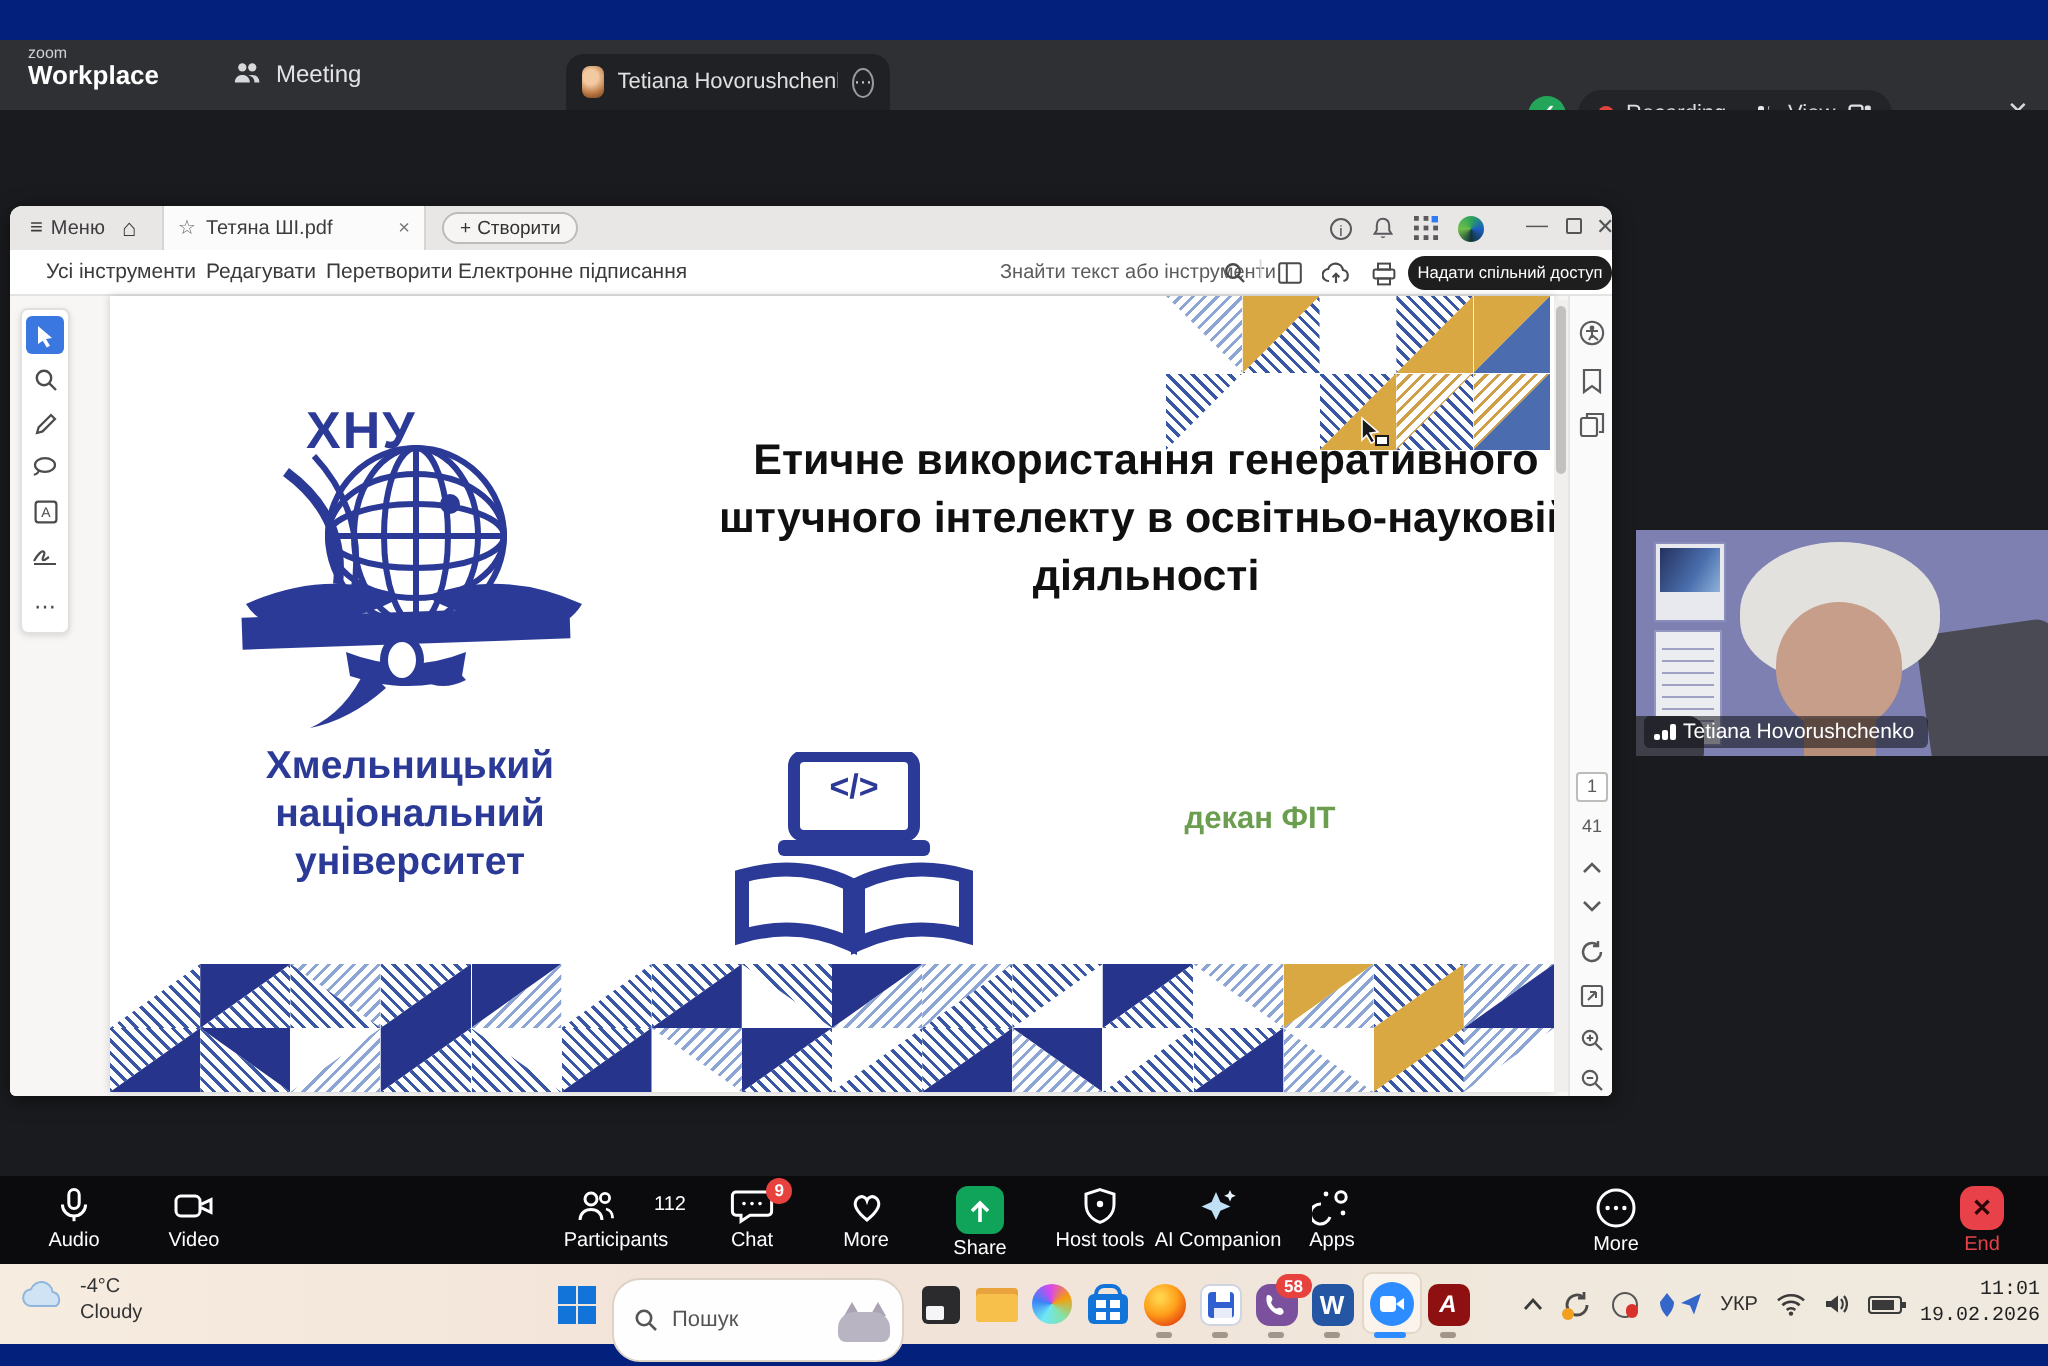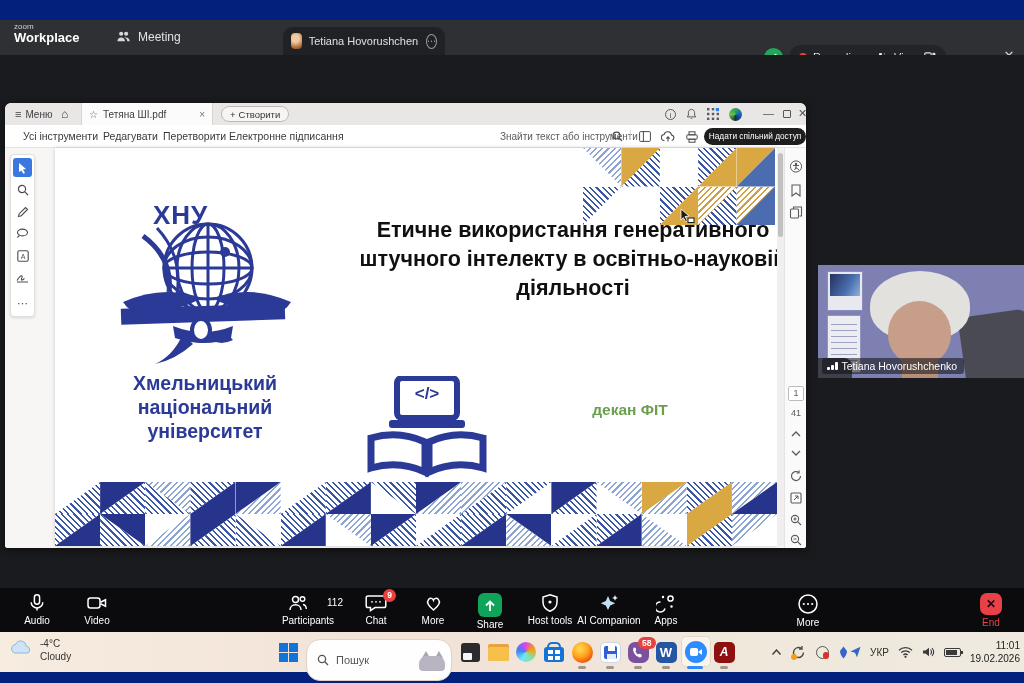--- a/index.html
+++ b/index.html
@@ -115,21 +115,21 @@
   .startbtn i{background:#1273d8;}
   .searchpill{left:306px;top:7px;width:146px;height:42px;background:#fefefe;border:1px solid #ddd2c6;border-radius:14px;
               display:flex;align-items:center;gap:7px;padding:0 4px 0 10px;font-size:11px;color:#555;}
   .scat{margin-left:auto;width:30px;height:25px;position:relative;}
   .scat .bod{position:absolute;left:2px;top:8px;width:26px;height:15px;background:#b9b4c2;border-radius:8px 8px 4px 4px;}
   .scat .ear{position:absolute;left:5px;top:3px;width:0;height:0;border-left:4px solid transparent;border-right:4px solid transparent;border-bottom:7px solid #a9a3b4;}
   .tkicon{position:absolute;top:8px;width:24px;height:24px;display:flex;align-items:center;justify-content:center;}
   .rundash{position:absolute;top:34px;width:8px;height:3px;border-radius:2px;background:#a2968a;}
   .zoom-activeplate{position:absolute;left:681px;top:4px;width:30px;height:31px;background:#fbf4ec;border:1px solid #e3d7c9;border-radius:5px;}
   .tray{position:absolute;top:0;height:40px;display:flex;align-items:center;gap:9px;font-size:10px;color:#2e2e2e;}
-  .clock{text-align:right;font-size:10px;line-height:1.3;color:#222;}
+  .clock{text-align:right;font-size:10px;line-height:1.3;color:#222;font-family:Liberation Mono, monospace;}
   .batt{width:17px;height:9px;border:1.2px solid #3a3a3a;border-radius:2px;position:relative;}
   .batt:after{content:"";position:absolute;right:-3px;top:2px;width:1.8px;height:3.5px;background:#3a3a3a;}
   .batt i{position:absolute;left:1px;top:1px;bottom:1px;width:11px;background:#3a3a3a;display:block;}
 
   .cursor-arrow{pointer-events:none;}
 </style>
 </head>
 <body>
 
 <div class="frame">

